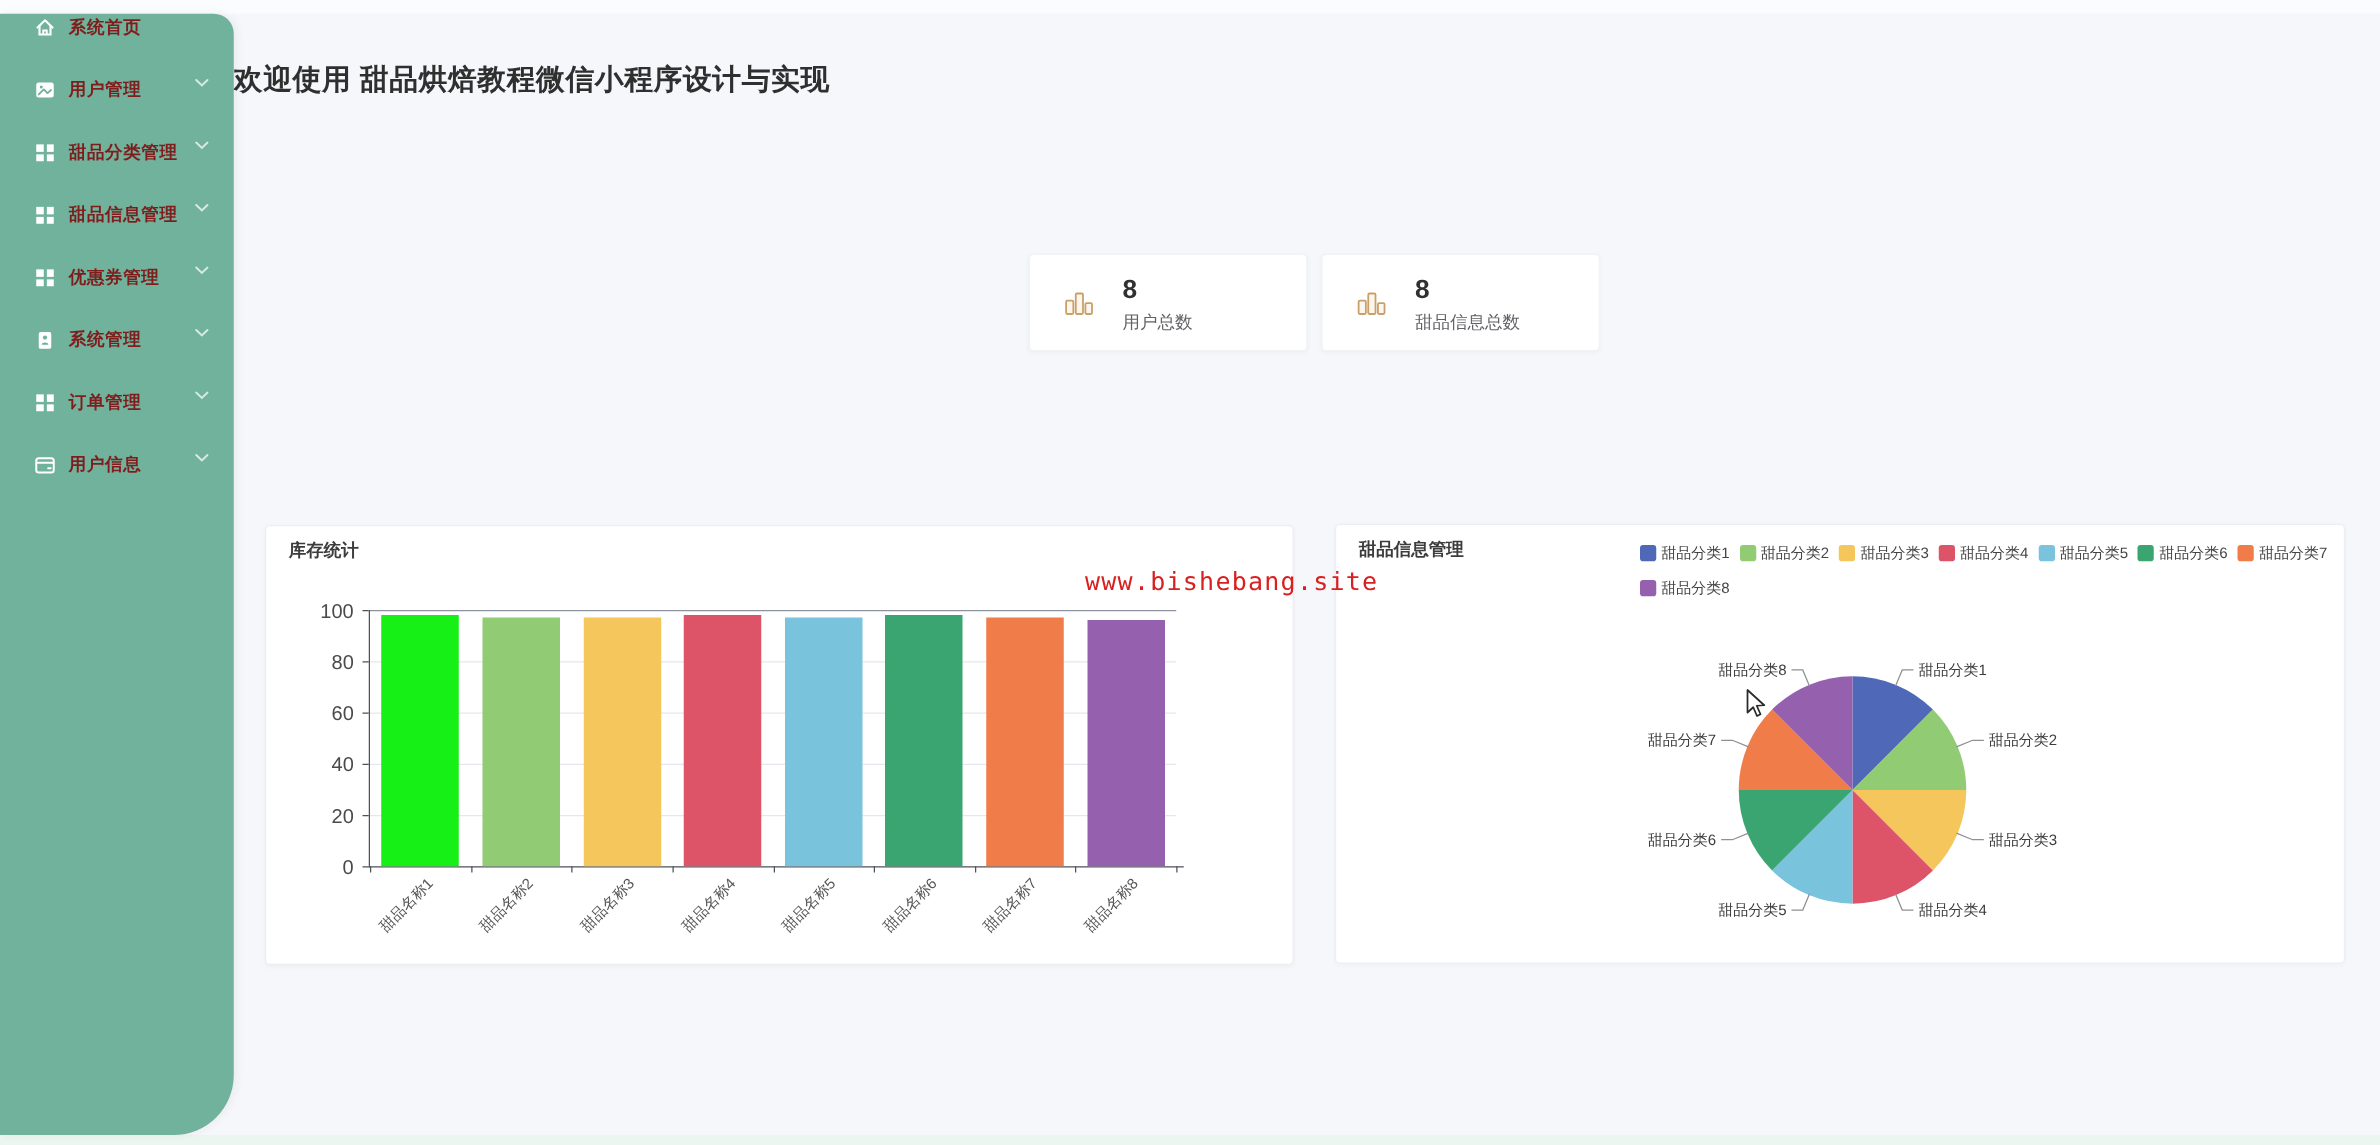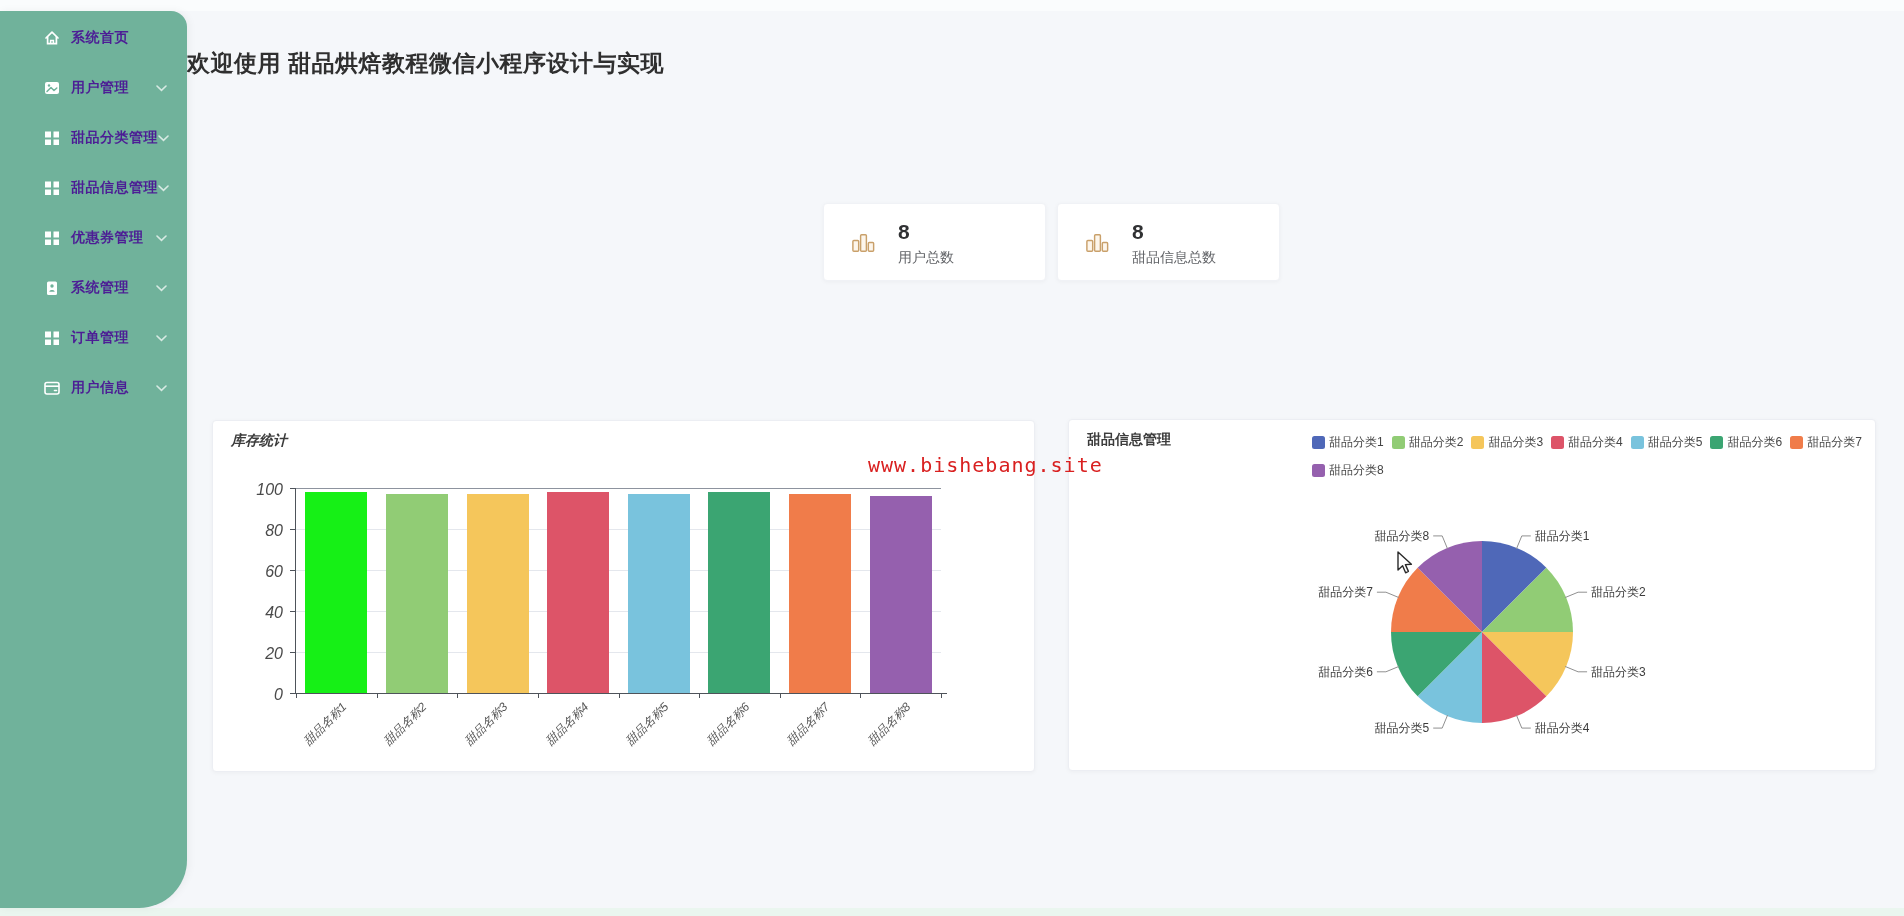--- a/index.html
+++ b/index.html
@@ -10,22 +10,22 @@
     -webkit-font-smoothing:antialiased;
   }
   
   .sidebar{
     position:absolute;left:0;top:11px;width:187px;height:897px;
     background:#70b29b;border-radius:0 16px 48px 0;
     box-shadow:2px 0 8px rgba(0,0,0,.05);z-index:5;
   }
   .sidebar ul{list-style:none;margin:0;padding:2px 0 0 0;}
   .sidebar li{
-    height:50px;display:flex;align-items:center;
-    padding:0 20px 0 27px;color:#4c1d95;cursor:pointer;margin-left:16px;
+    height:50px;display:flex;
+    padding:0 20px 0 27px;color:#7f1d1d;cursor:pointer;
   }
   .mi{width:18px;height:18px;margin-right:10px;display:inline-flex;align-items:center;justify-content:center;flex:none;}
   .ml{font-size:14px;font-weight:700;letter-spacing:.5px;white-space:nowrap;}
   .chev{margin-left:auto;opacity:.85;display:inline-flex;}
   
   .page-title{
     position:absolute;left:187px;right:0;top:48px;margin:0;
     font-size:23px;font-weight:700;color:#2f2f2f;letter-spacing:.5px;
   }
   .stat-card{
@@ -35,21 +35,21 @@
   }
   .stat-card .sicon{width:27px;height:27px;margin-right:21px;flex:none;}
   .stat-num{font-size:21px;font-weight:700;color:#303133;line-height:1;margin-bottom:8px;}
   .stat-lbl{font-size:14px;color:#606266;line-height:1;}
   .card{
     position:absolute;background:#fff;border:1px solid #eceef3;border-radius:4px;
     box-shadow:0 1px 4px rgba(0,0,0,.04);box-sizing:border-box;
   }
   .card-title{position:absolute;left:18px;top:11px;font-size:14px;font-weight:600;color:#3c3c3c;}
   
-  .bar-card{left:212px;top:420px;width:823px;height:352px;font-style:italic;}
+  .bar-card{left:212px;top:420px;width:823px;height:352px;}
   .bar-ylabels{position:absolute;left:0;top:67px;width:74px;height:205px;}
   .bar-ylabels span{position:absolute;right:4px;font-size:16px;color:#4a4a4a;line-height:1;}
   .bar-plot{position:absolute;left:83px;top:67px;width:645px;height:205px;}
   .gridline{position:absolute;left:0;width:645px;height:1px;background:#e4e7ed;}
   .gridline.top{background:#8d939e;}
   .axis-y{position:absolute;left:-1px;top:0;width:1px;height:206px;background:#4e535a;}
   .axis-x{position:absolute;left:-1px;bottom:-1px;width:652px;height:1px;background:#4e535a;}
   .ytickmark{position:absolute;width:5px;height:1px;background:#4e535a;left:-6px;}
   .xtickmark{position:absolute;width:1px;height:5px;background:#4e535a;top:205px;}
   .bar{position:absolute;bottom:0;width:62px;}

